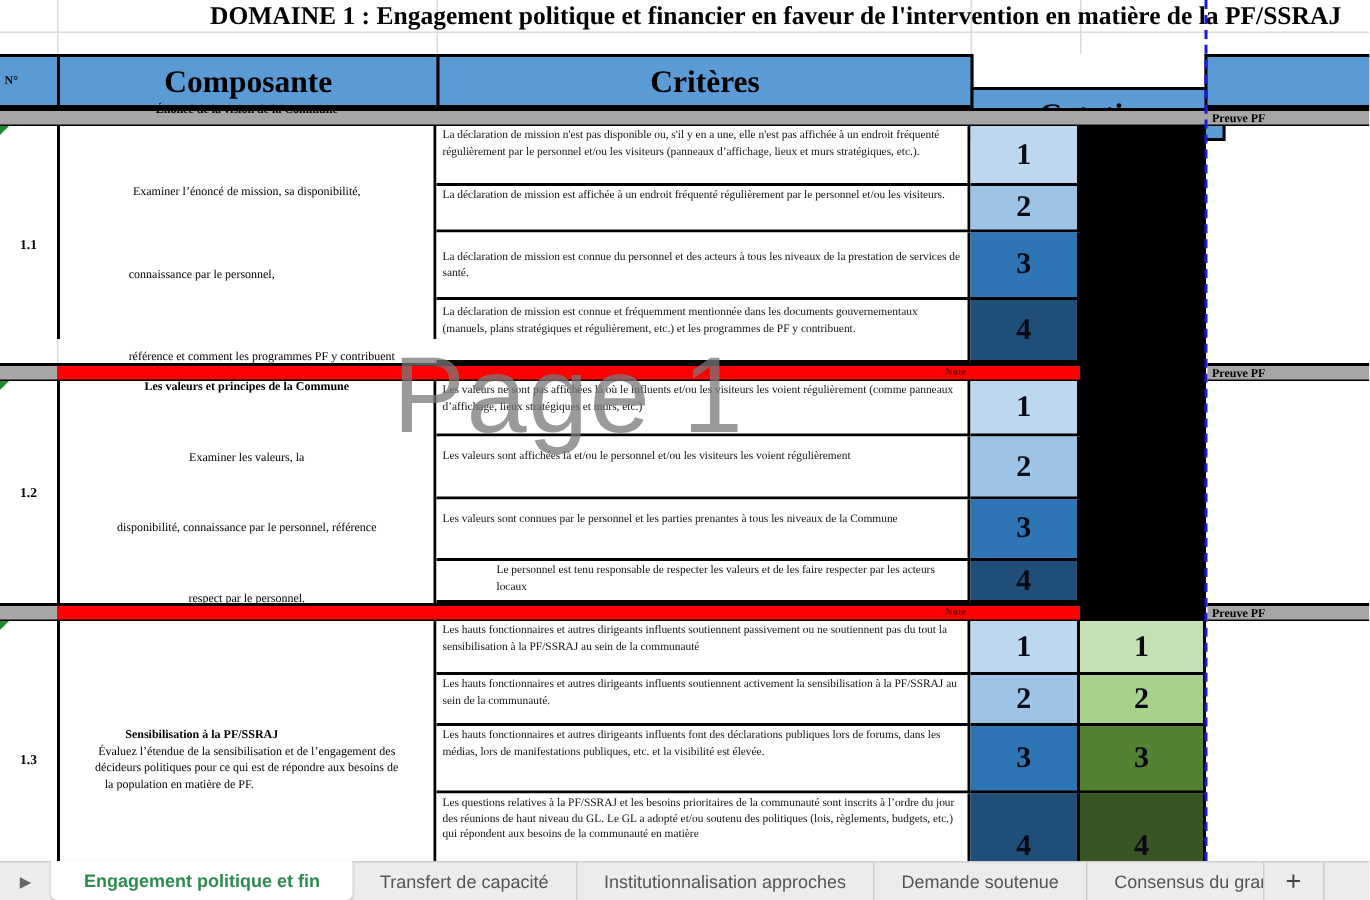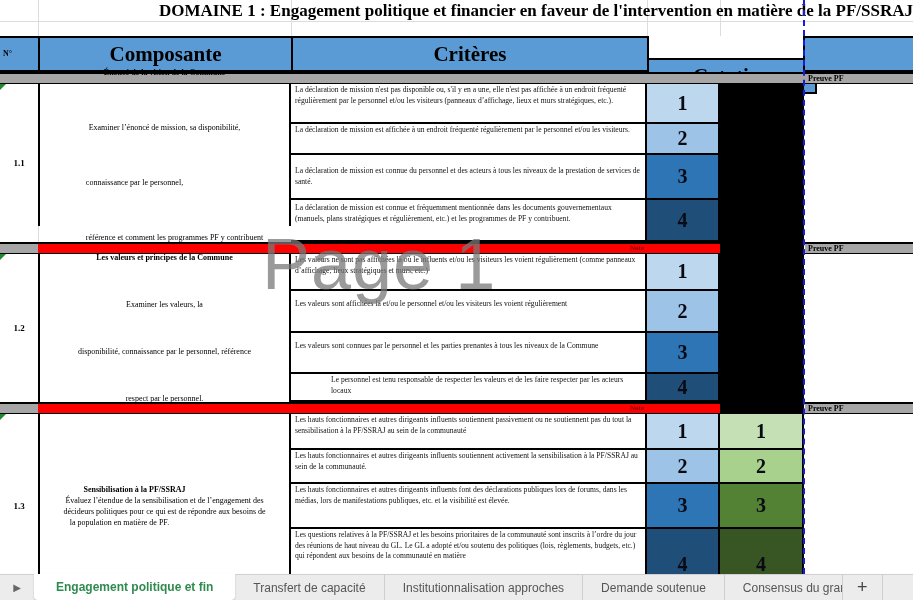--- a/index.html
+++ b/index.html
@@ -3,21 +3,21 @@
 <meta charset="utf-8">
 <style>
   * { box-sizing: border-box; margin: 0; padding: 0; }
   html, body { width: 913px; height: 600px; overflow: hidden; background: #fff; }
   body { font-family: "Liberation Serif", serif; position: relative; }
 
   .sheet { position: absolute; left: 0; top: 0; width: 913px; height: 574px; overflow: hidden; background: #fff; }
   .gridv { position: absolute; top: 0; width: 1px; background: #dcdcdc; }
   .gridh { position: absolute; left: 0; height: 1px; background: #dcdcdc; width: 913px; }
 
-  .title { position: absolute; left: 40px; top: 0; width: 873px; height: 22px; text-align: right;
+  .title { position: absolute; left: 40px; top: 0; width: 873px; height: 22px; text-align: left;
            font-weight: bold; font-size: 17px; line-height: 22px; color: #000; white-space: nowrap; padding-left: 100px; }
 
   .hdr { position: absolute; top: 36px; height: 36px; background: #5b9bd5; border: 2px solid #000;
          font-weight: bold; font-size: 21px; text-align: center; line-height: 32px; color: #000; }
   .hdr.small { font-size: 8px; text-align: left; padding-left: 3px; }
 
   .grayrow { position: absolute; height: 12px; background: #a6a6a6; border-top: 2px solid #000; border-bottom: 1px solid #000; }
   .redbar { position: absolute; height: 12px; background: #ff0000; border-top: 2px solid #000; border-bottom: 1px solid #000; }
   .note { position: absolute; font-size: 7px; font-weight: bold; color: #7a0000; line-height: 10px; text-align: right; }
   .preuve { position: absolute; font-size: 8px; font-weight: bold; color: #000; background: #a6a6a6;

